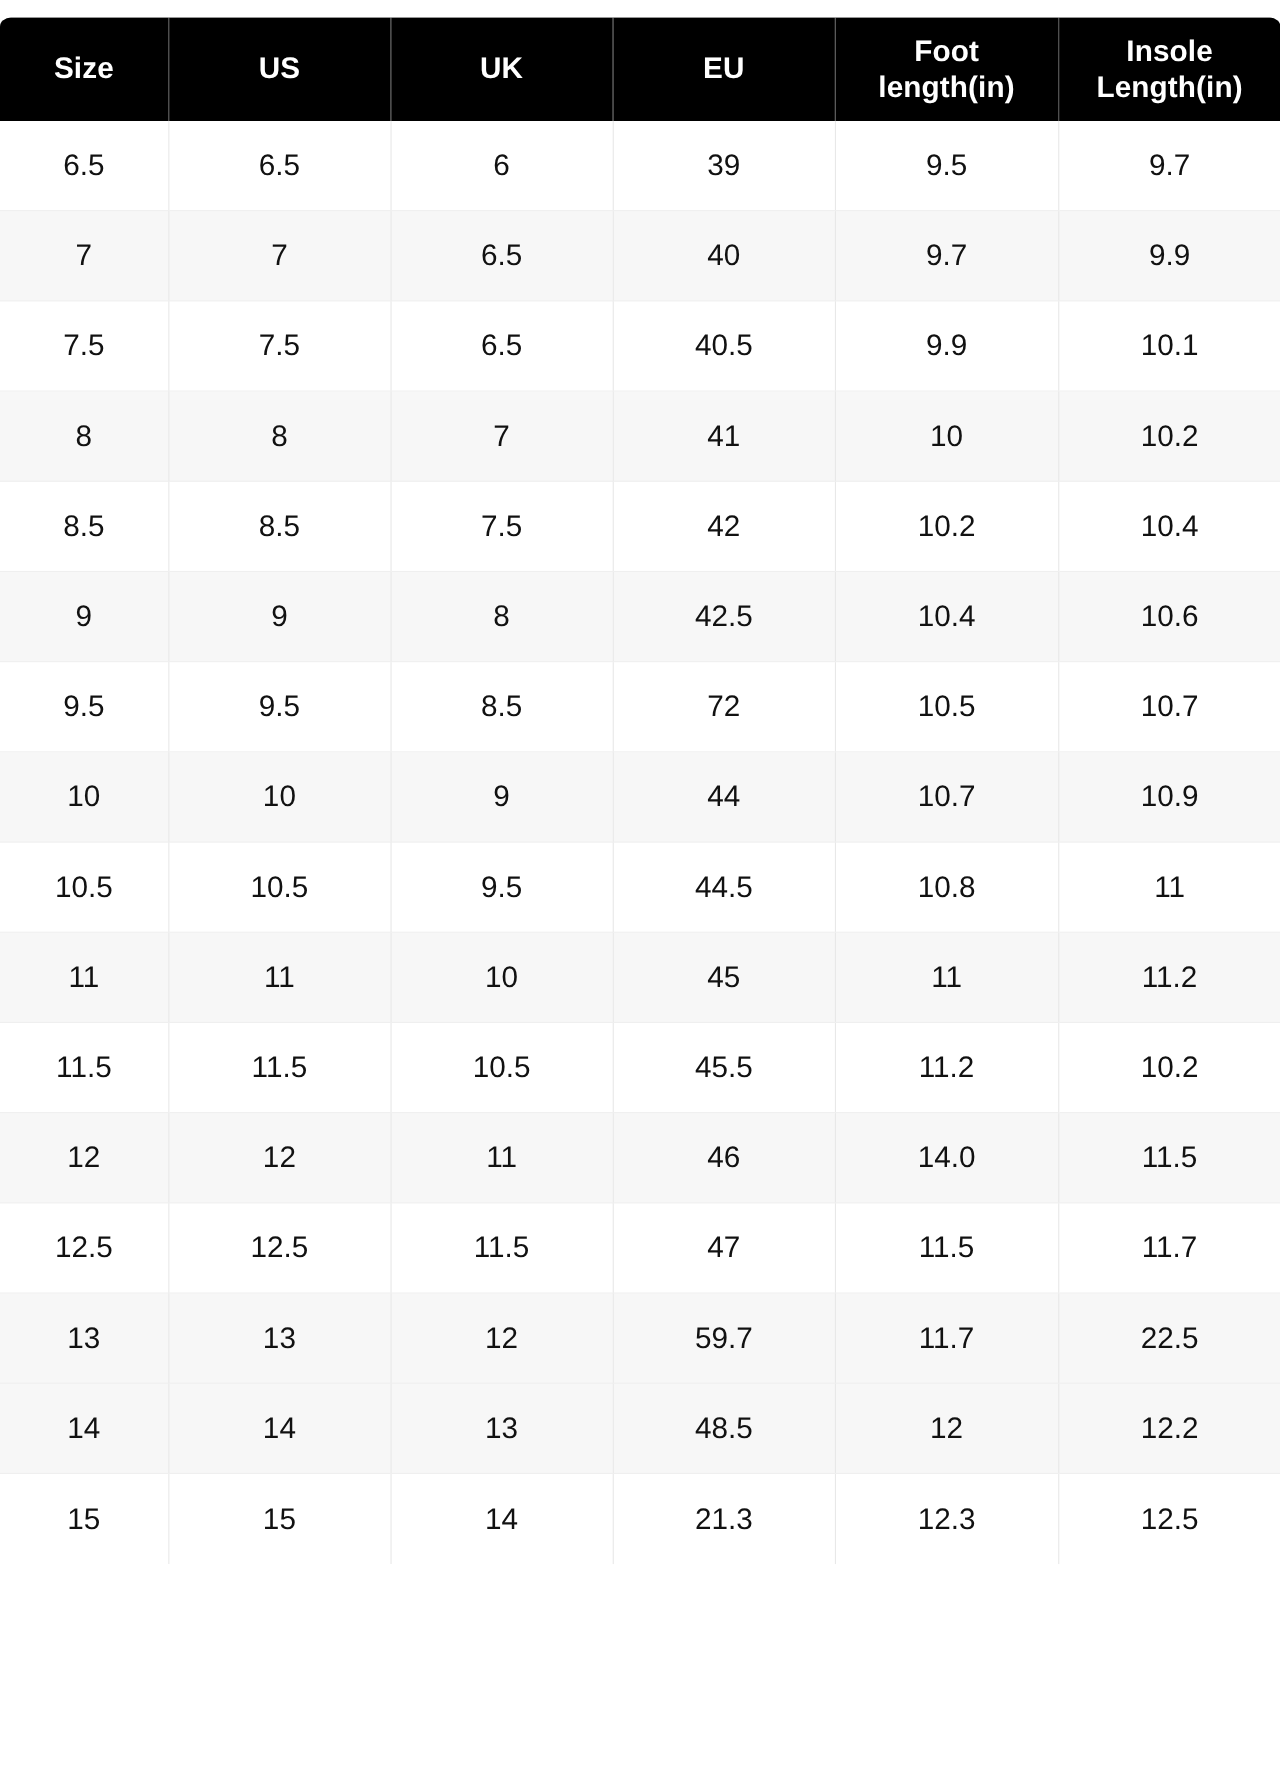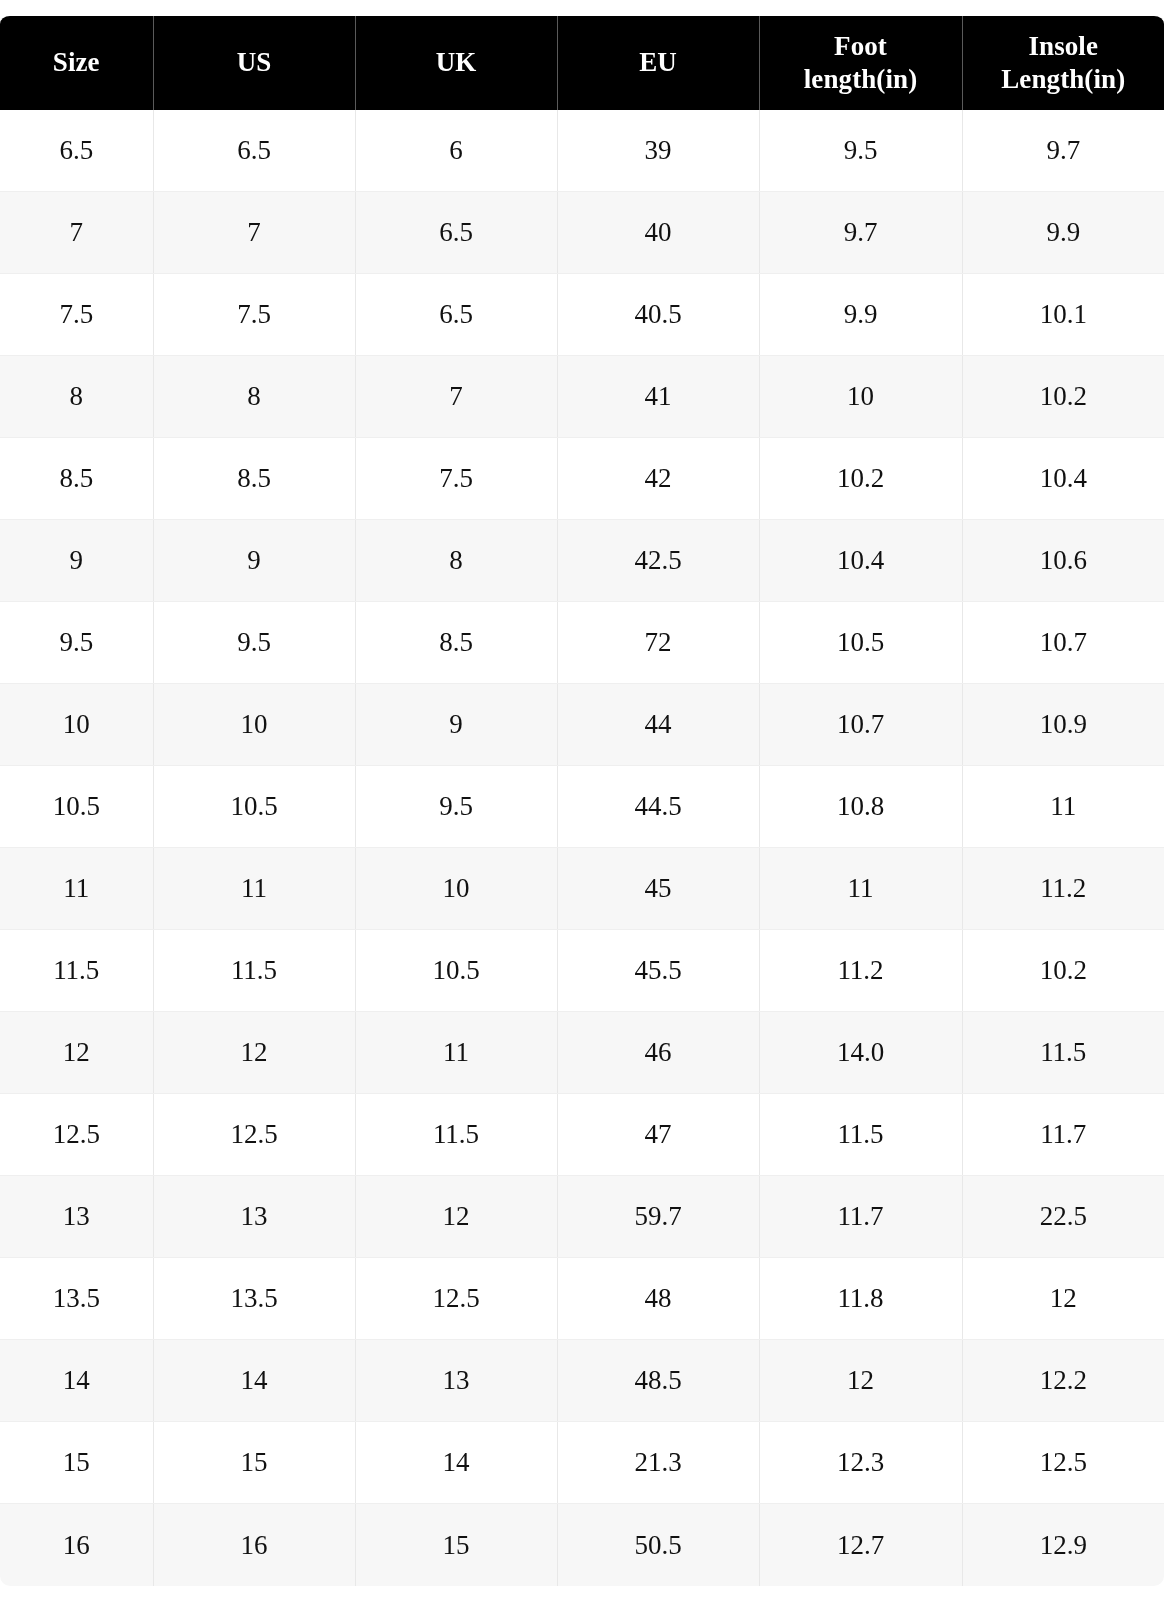--- a/index.html
+++ b/index.html
@@ -29,21 +29,20 @@
 
   table.size-chart {
     width: 1164px;
     border-collapse: collapse;
     border-spacing: 0;
     table-layout: fixed;
     background: #ffffff;
     border-top: 2px solid #d0d0d0;
     border-radius: 10px;
     overflow: hidden;
-    font-family: Liberation Serif, serif;
   }
 
   table.size-chart col.c0 { width: 153px; }
   table.size-chart col.c1 { width: 202px; }
   table.size-chart col.c2 { width: 202px; }
   table.size-chart col.c3 { width: 202px; }
   table.size-chart col.c4 { width: 203px; }
   table.size-chart col.c5 { width: 202px; }
 
   thead th {
@@ -224,48 +223,32 @@
             <td>11.7</td>
           </tr>
           <tr class="odd">
             <td>13</td>
             <td>13</td>
             <td>12</td>
             <td>59.7</td>
             <td>11.7</td>
             <td>22.5</td>
           </tr>
-          <tr class="even">
-            <td>13.5</td>
-            <td>13.5</td>
-            <td>12.5</td>
-            <td>48</td>
-            <td>11.8</td>
-            <td>12</td>
-          </tr>
           <tr class="odd">
             <td>14</td>
             <td>14</td>
             <td>13</td>
             <td>48.5</td>
             <td>12</td>
             <td>12.2</td>
           </tr>
           <tr class="even">
             <td>15</td>
             <td>15</td>
             <td>14</td>
             <td>21.3</td>
             <td>12.3</td>
             <td>12.5</td>
           </tr>
-          <tr class="odd">
-            <td>16</td>
-            <td>16</td>
-            <td>15</td>
-            <td>50.5</td>
-            <td>12.7</td>
-            <td>12.9</td>
-          </tr>
         </tbody>
     </table>
   </div>
 </div>
 
 </body></html>

